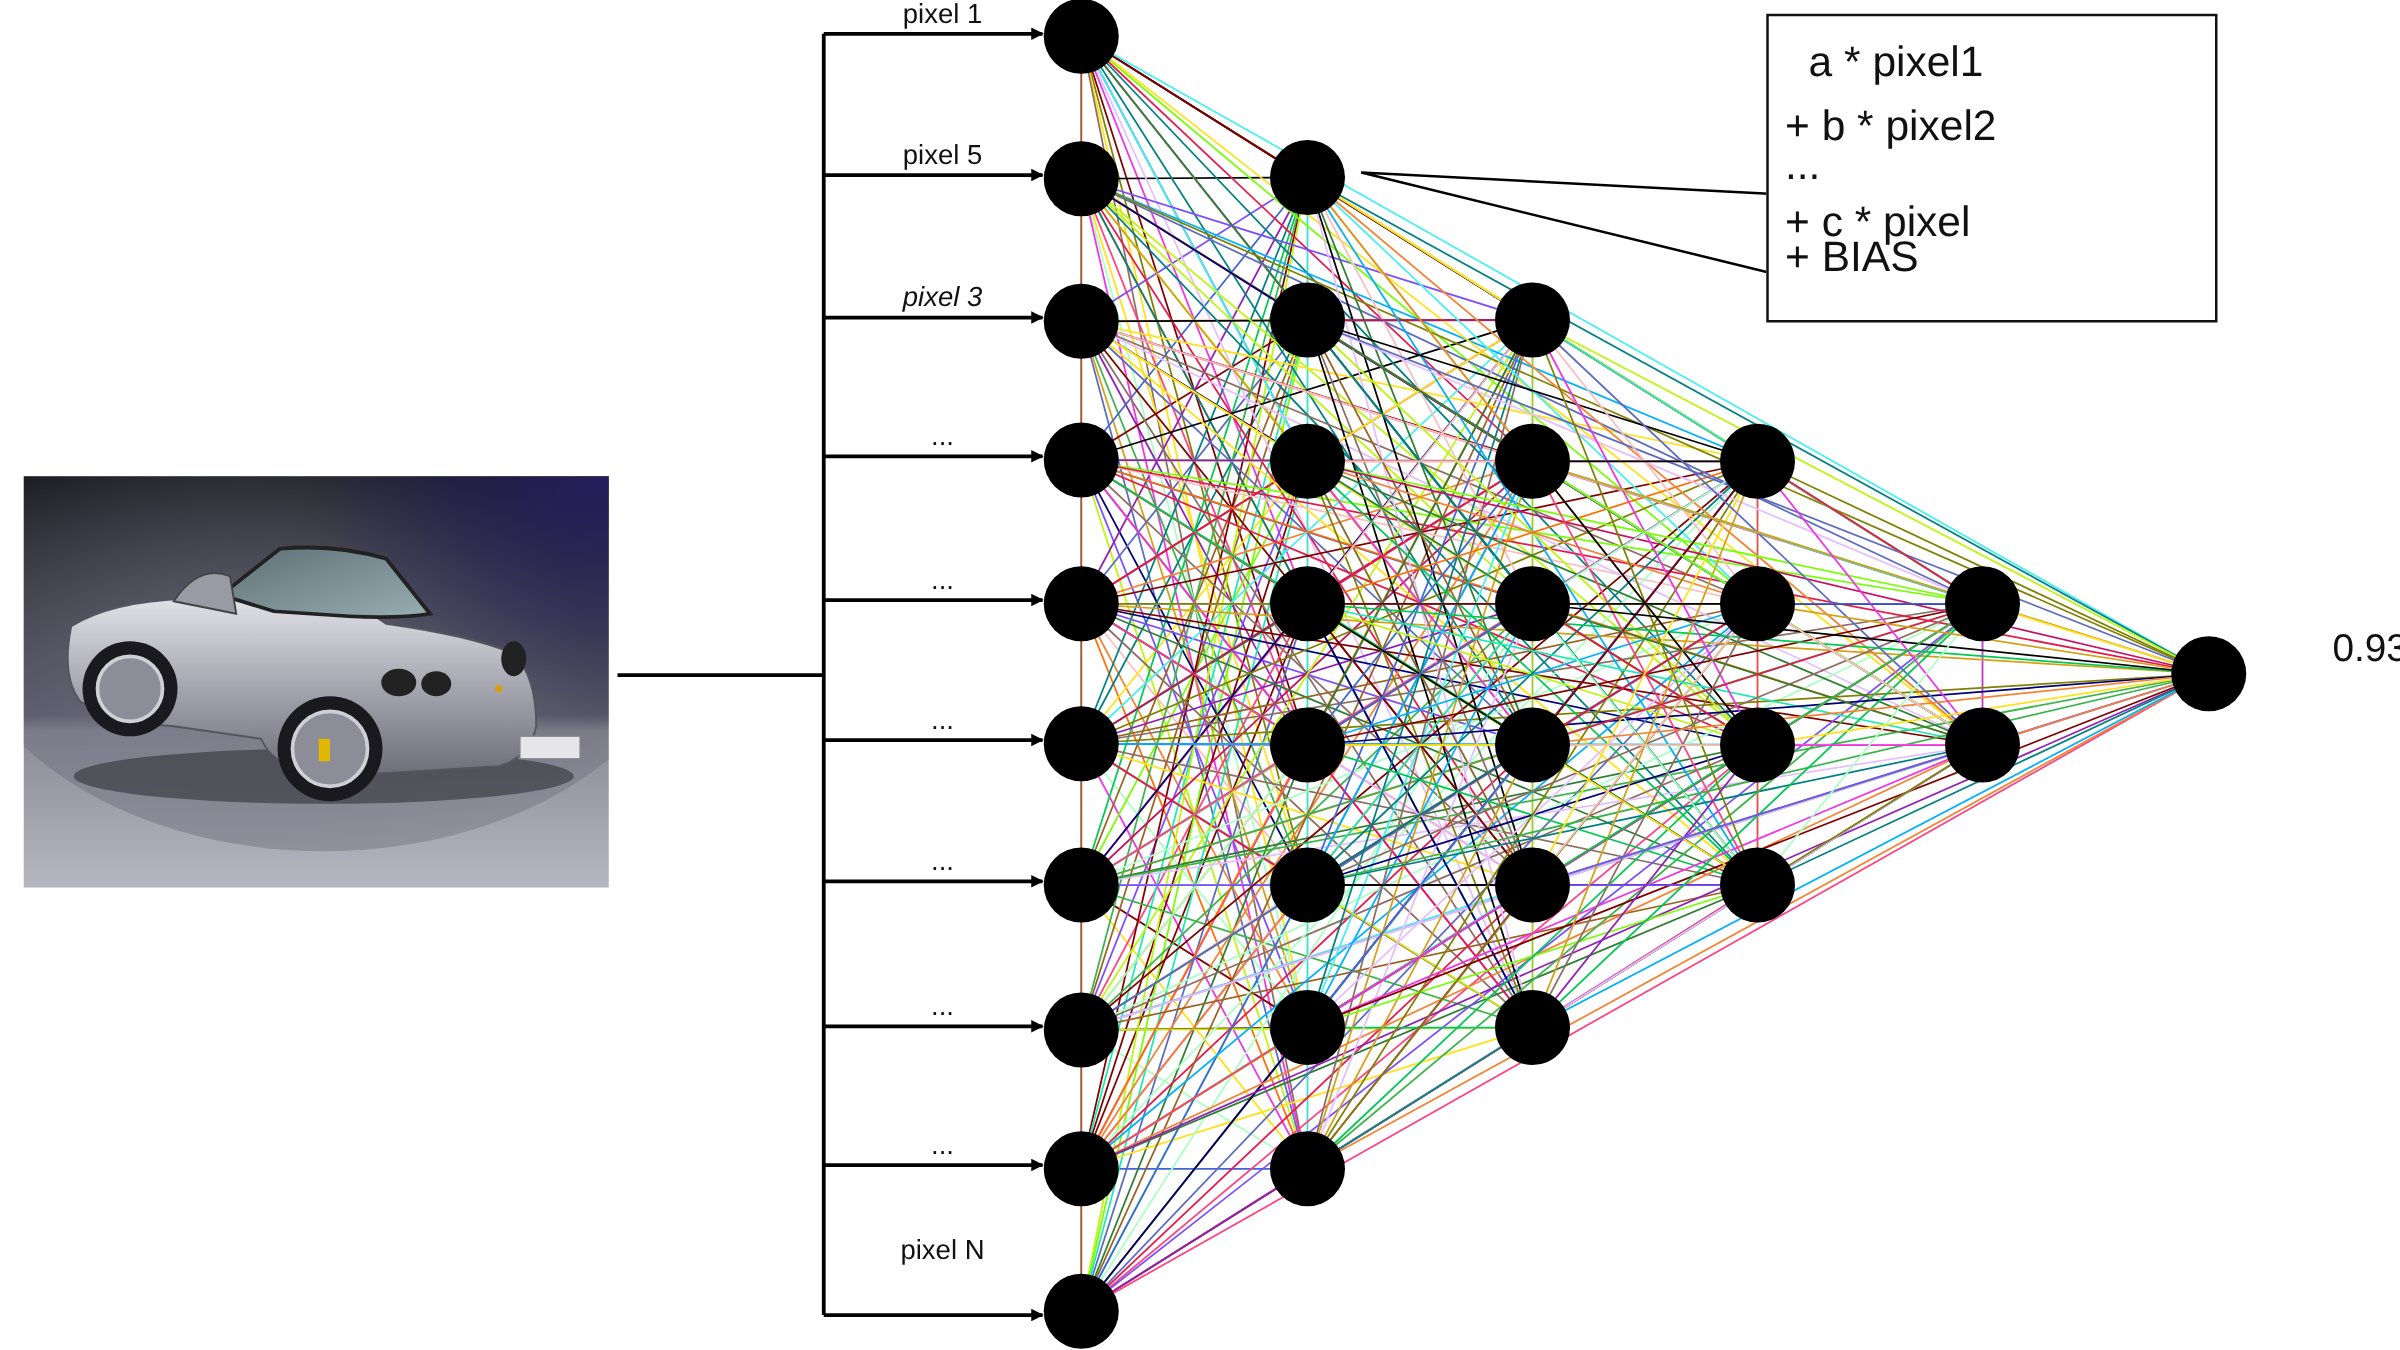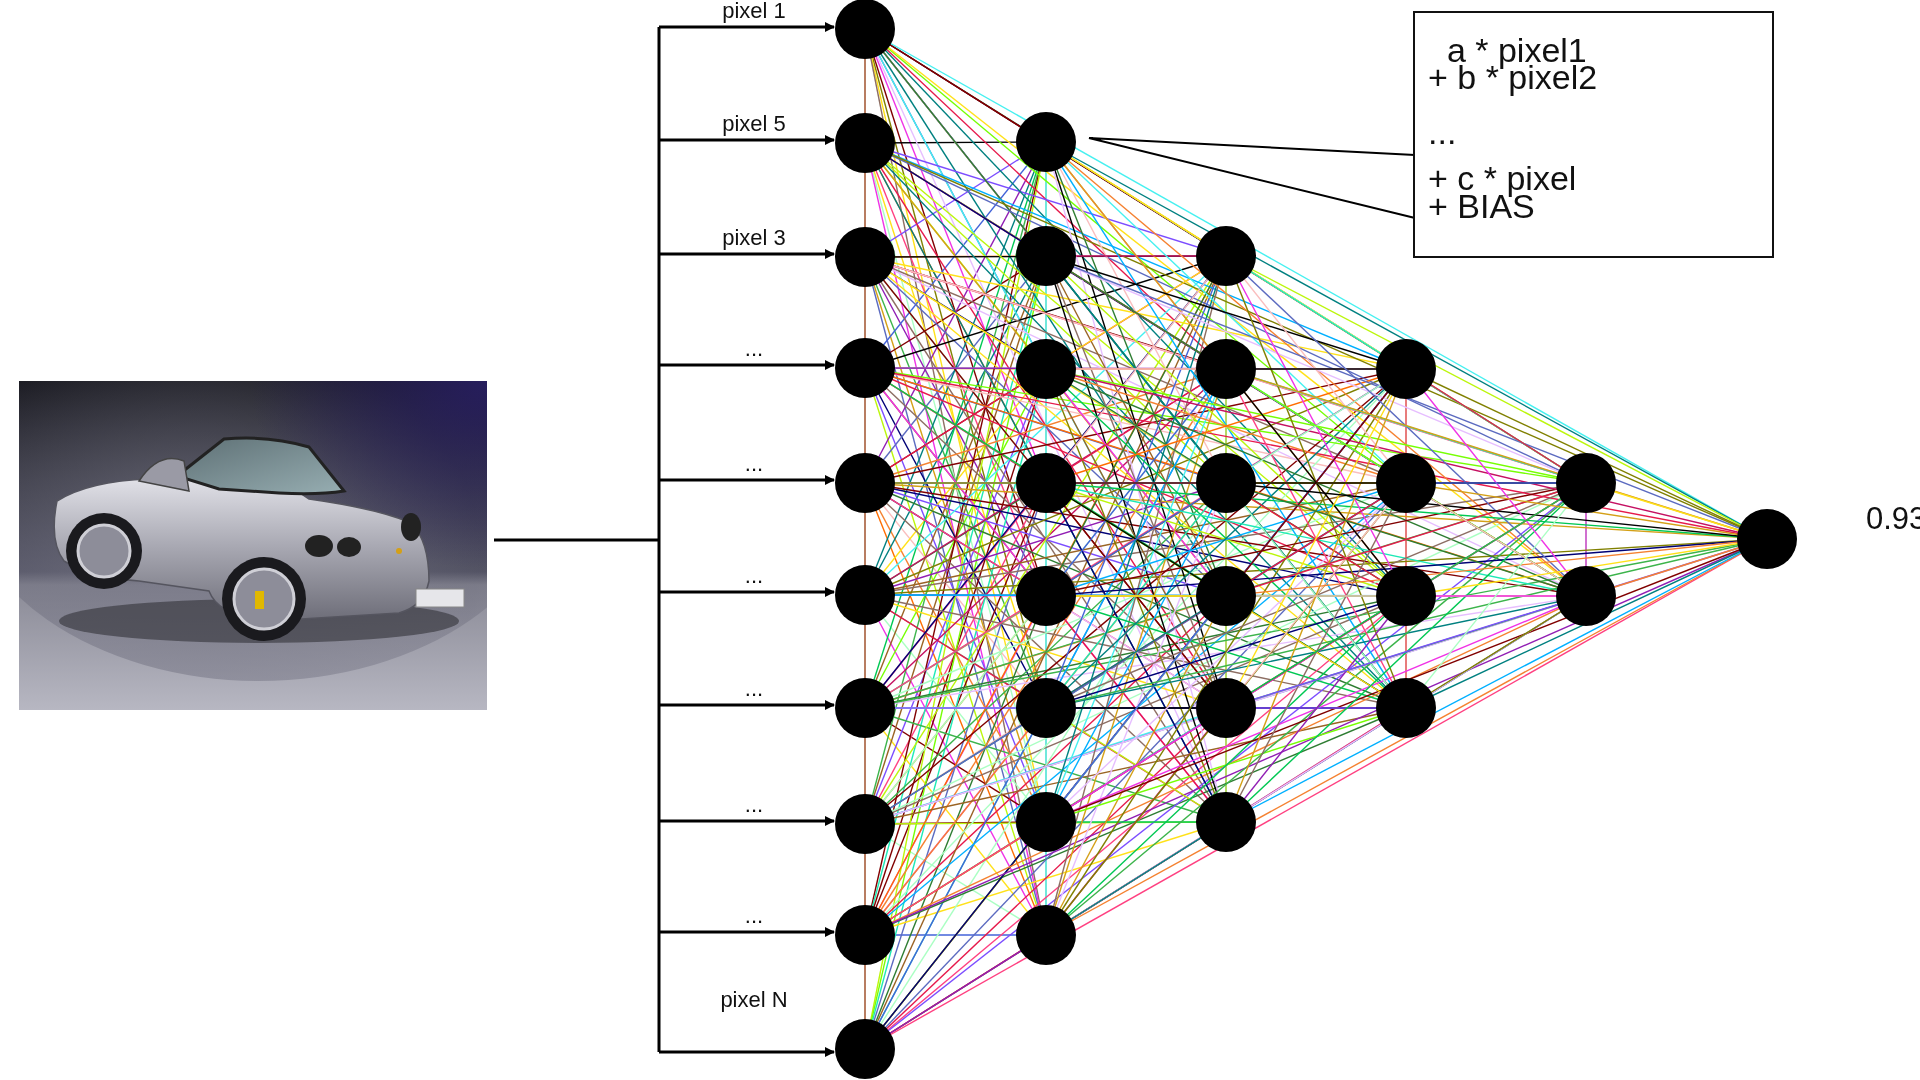--- a/index.html
+++ b/index.html
@@ -519,32 +519,32 @@
         <circle cx="1767" cy="539" r="30" fill="#000000"></circle>
       </g>
     <g id="callout">
       <polyline points="1415,155 1089,138 1415,218" fill="none" stroke="#000" stroke-width="2"></polyline>
     </g>
   </svg>
 
   <div id="labels">
       <div class="label" style="left: 754px; top: 0px;">pixel 1</div>
       <div class="label" style="left: 754px; top: 113px;">pixel 5</div>
-      <div class="label" style="left: 754px; top: 227px;">pixel 3</div>
+      <div class="label" style="left: 754px; top: 227px; font-style: italic;">pixel 3</div>
       <div class="label" style="left: 754px; top: 338px;">...</div>
       <div class="label" style="left: 754px; top: 453px;">...</div>
       <div class="label" style="left: 754px; top: 565px;">...</div>
       <div class="label" style="left: 754px; top: 678px;">...</div>
       <div class="label" style="left: 754px; top: 794px;">...</div>
       <div class="label" style="left: 754px; top: 905px;">...</div>
       <div class="label" style="left: 754px; top: 978px; margin-top: 11px;">pixel N</div>
     </div>
 
   <div class="formula-box">
     <div class="formula-line" style="top:20px">  a * pixel1</div>
-    <div class="formula-line" style="top:47px">+ b * pixel2</div>
+    <div class="formula-line" style="top:71px">+ b * pixel2</div>
     <div class="formula-line" style="top:102px">...</div>
     <div class="formula-line" style="top:148px">+ c * pixel</div>
     <div class="formula-line" style="top:176px">+ BIAS</div>
   </div>
 
   <div class="output-value">0.93</div>
 </div>
 
 </body></html>

